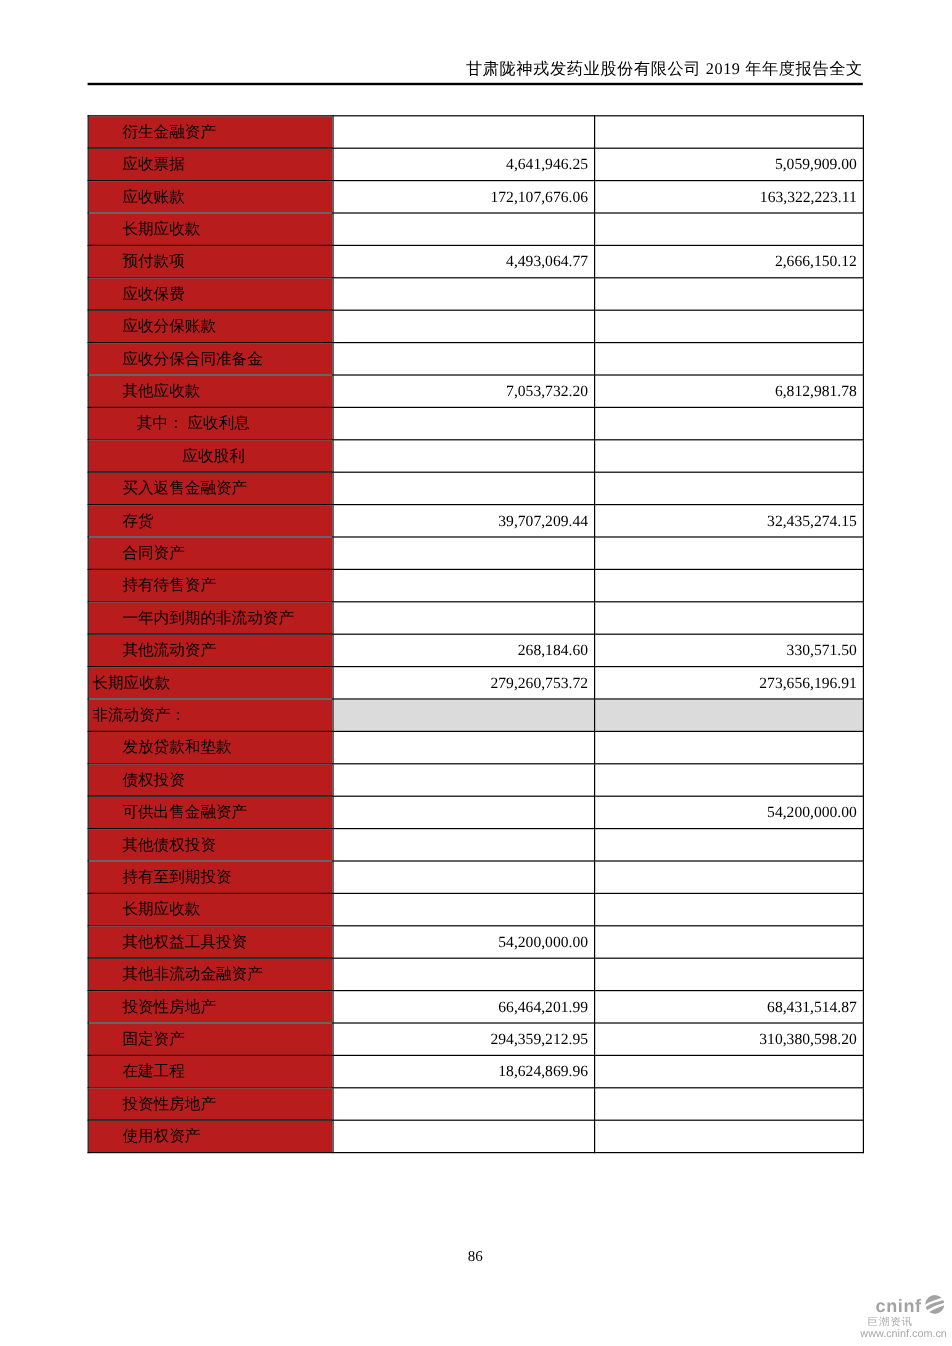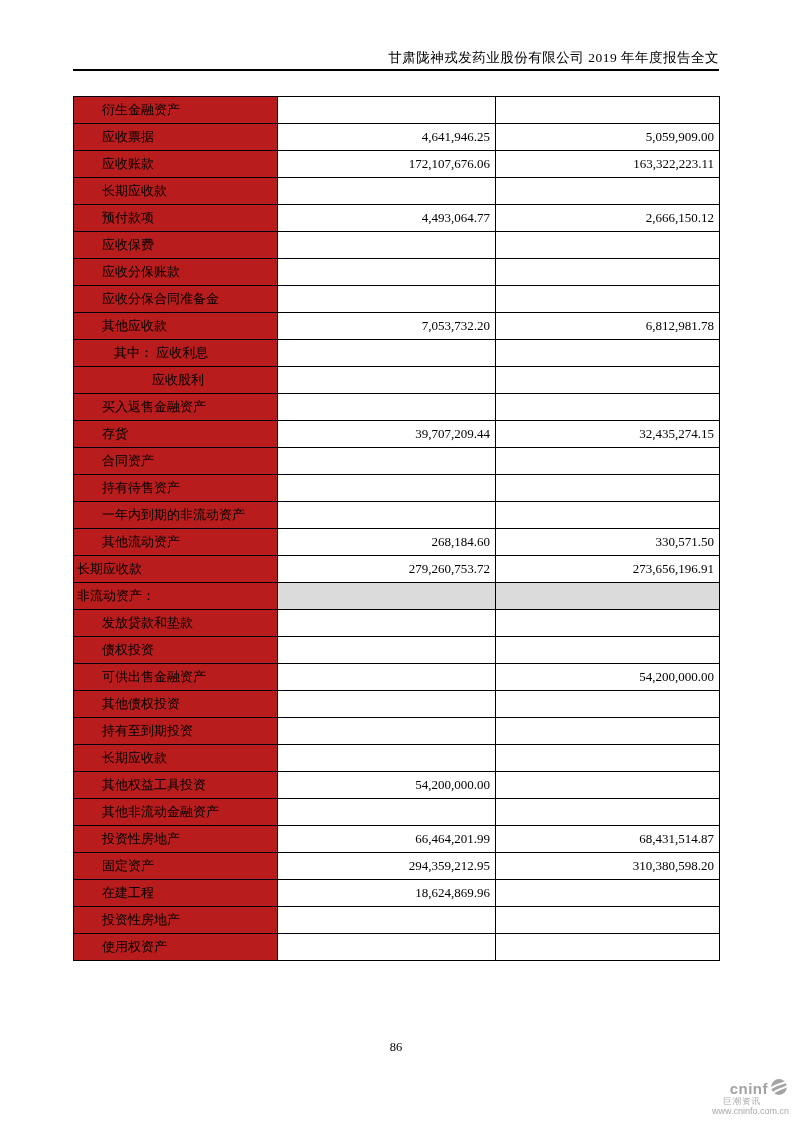--- a/index.html
+++ b/index.html
@@ -298,14 +298,14 @@
 <div class="cninfo-logo">
   <div class="logo-top">
     <span class="logo-brand">cninf</span>
     <svg class="logo-swirl" width="20" height="20" viewBox="0 0 24 24">
       <circle cx="12" cy="12" r="9.5" fill="#a3a3a3"></circle>
       <path d="M1 15 C 8 8, 16 9, 23 5" stroke="#ffffff" stroke-width="2.4" fill="none"></path>
       <path d="M4 20 C 10 14, 18 14, 24 10" stroke="#ffffff" stroke-width="2.4" fill="none"></path>
     </svg>
   </div>
   <div class="logo-caption">巨潮资讯</div>
-  <div class="logo-url">www.cninfo.com.cn</div>
+  <div class="logo-url">www.cninf.com.cn</div>
 </div>
 
 </body></html>

